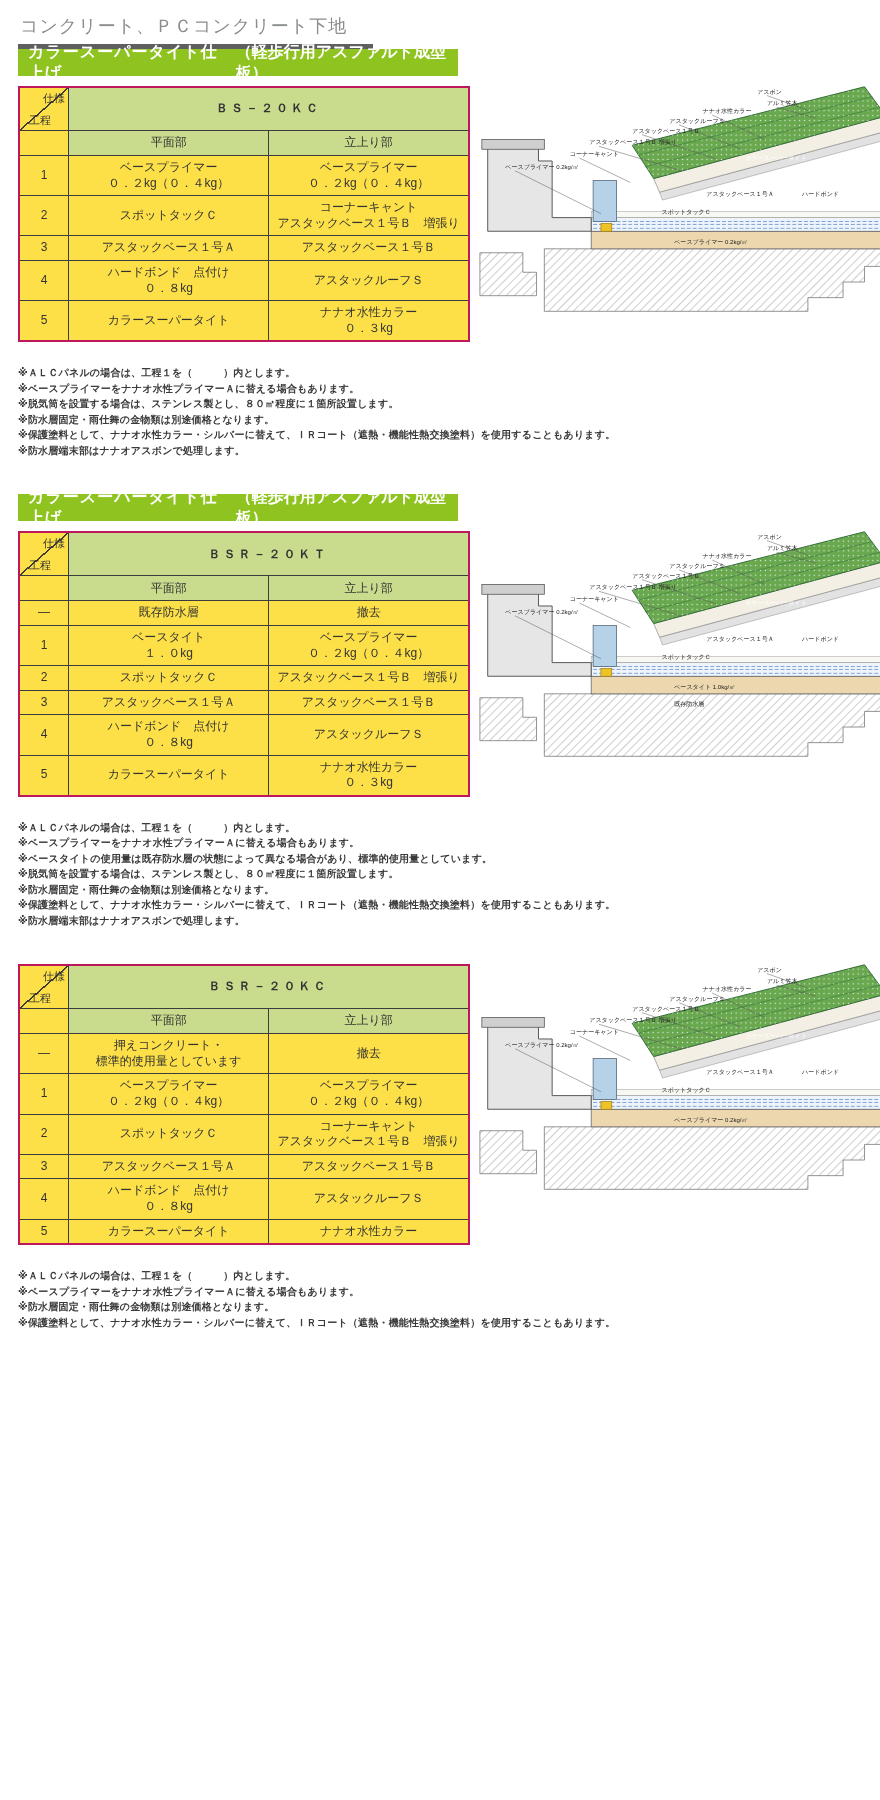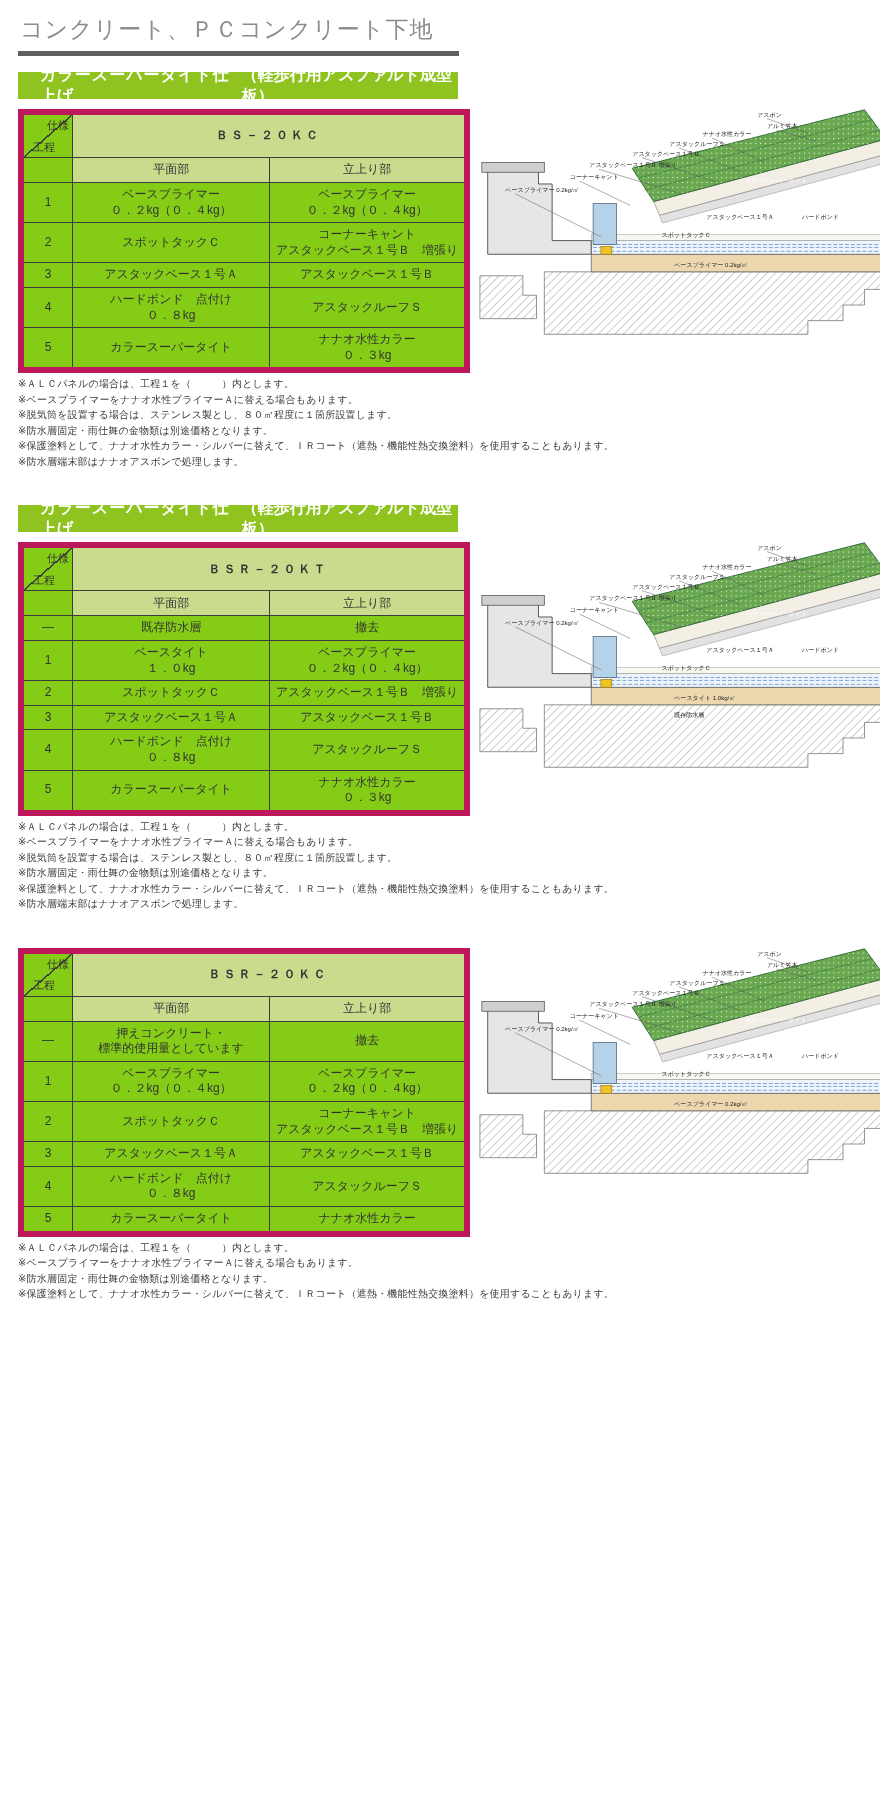--- a/index.html
+++ b/index.html
@@ -1,34 +1,34 @@
 <!DOCTYPE html>
 <html><head>
 <meta charset="utf-8">
 <style>
   html,body{margin:0;padding:0;background:#ffffff;}
   body{width:880px;height:1800px;font-family:"Liberation Sans","DejaVu Sans",sans-serif;color:#333;overflow:hidden;}
   .page{padding:14px 0 0 18px;}
   .sec{margin-bottom:36px;}
-  .heading{display:inline-block;font-size:23px;font-weight:normal;color:#8a8d8f;letter-spacing:1px;margin:0 0 0 0;padding:0 26px 6px 2px;border-bottom:5px solid #5d5f61;}
-  .banner{width:440px;height:27px;background:#8fc31f;display:flex;align-items:center;padding-left:22px;box-sizing:border-box;margin-top:16px;}
+  .heading{display:inline-block;font-size:18px;font-weight:normal;color:#8a8d8f;letter-spacing:1px;margin:0 0 0 0;padding:0 26px 6px 2px;border-bottom:5px solid #5d5f61;}
+  .banner{width:440px;height:27px;background:#8fc31f;display:flex;align-items:center;padding-left:10px;box-sizing:border-box;}
   .banner-title{color:#fff;font-weight:bold;font-size:16px;letter-spacing:1px;}
   .banner-sub{color:#fff;font-weight:bold;font-size:16px;margin-left:2px;}
   .row{display:flex;align-items:flex-start;margin-top:10px;}
-  .spec-table{border-collapse:collapse;width:452px;table-layout:fixed;background:#84cc16;border:6px solid #be185d;flex:none;}
+  .spec-table{border-collapse:collapse;width:452px;table-layout:fixed;background:#fde047;border:2px solid #be185d;flex:none;}
   .spec-table td{border:1px solid #3c3c3c;text-align:center;vertical-align:middle;font-size:12px;line-height:1.3;padding:4px 2px;white-space:pre-line;color:#333;}
   .col-step{width:48px;}
   .col-flat{width:208px;}
   .corner{position:relative;height:42px;padding:0 !important;background:
     linear-gradient(to bottom right, transparent 48.8%, #3c3c3c 48.8%, #3c3c3c 51.2%, transparent 51.2%);}
   .c-top{position:absolute;top:3px;right:3px;font-size:11px;}
   .c-bot{position:absolute;bottom:3px;left:9px;font-size:11px;}
   .spec-name{background:#c9dc8e;font-size:16px;font-weight:bold;letter-spacing:3px;}
   .col-head{background:#c9dc8e;font-size:12px;height:20px;padding:2px !important;}
-  .notes{margin-top:3px;}
+  .notes{margin-top:23px;font-weight:bold;}
   .note{font-size:10px;color:#3a3a3a;line-height:1.55;letter-spacing:0.2px;}
   .diagram{width:410px;height:238px;margin-left:6px;margin-top:-4px;flex:none;}
   .diagram svg{width:100%;height:100%;}
   .diagram text{font-family:"Liberation Sans","DejaVu Sans",sans-serif;}
 </style>
 </head>
 <body>
 
 <div class="page">
 
@@ -236,20 +236,21 @@
             <text x="236" y="114" font-size="6.2" fill="#222">アスタックベース１号Ａ</text>
             <text x="334" y="114" font-size="6.2" fill="#222">ハードボンド</text>
             <text x="190" y="132" font-size="6.2" fill="#222">スポットタックＣ</text>
             <text x="203" y="163" font-size="6.2" fill="#222">ベースタイト 1.0kg/㎡</text>
             <text x="203" y="180" font-size="6.2" fill="#222">既存防水層</text>
           </svg></div>
     </div>
     <div class="notes">
       <div class="note">※ＡＬＣパネルの場合は、工程１を（　　　）内とします。</div>
       <div class="note">※ベースプライマーをナナオ水性プライマーＡに替える場合もあります。</div>
+      <div class="note">※ベースタイトの使用量は既存防水層の状態によって異なる場合があり、標準的使用量としています。</div>
       <div class="note">※脱気筒を設置する場合は、ステンレス製とし、８０㎡程度に１箇所設置します。</div>
       <div class="note">※防水層固定・雨仕舞の金物類は別途価格となります。</div>
       <div class="note">※保護塗料として、ナナオ水性カラー・シルバーに替えて、ＩＲコート（遮熱・機能性熱交換塗料）を使用することもあります。</div>
       <div class="note">※防水層端末部はナナオアスボンで処理します。</div>
     </div>
   </div>
 
   <div class="sec">
     <div class="row">
       <table class="spec-table">

